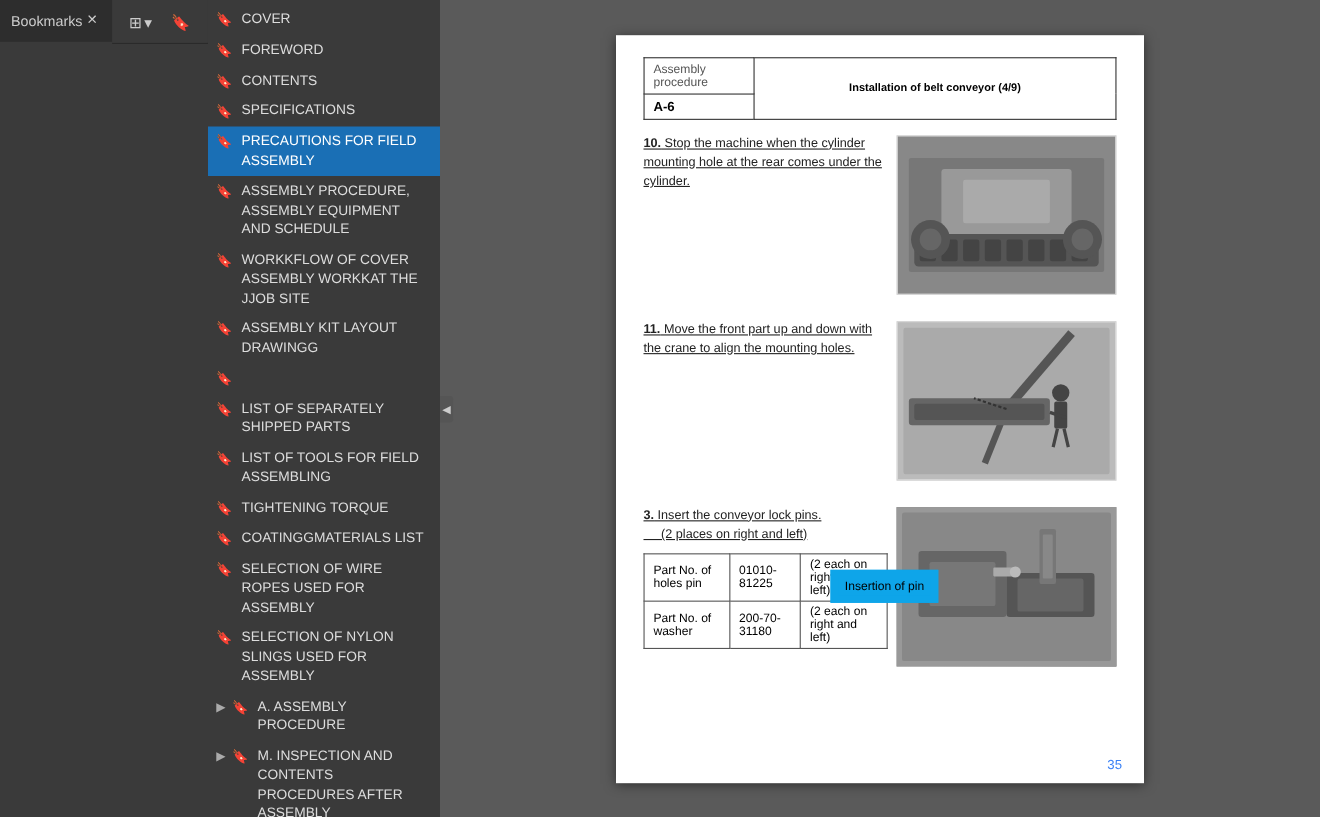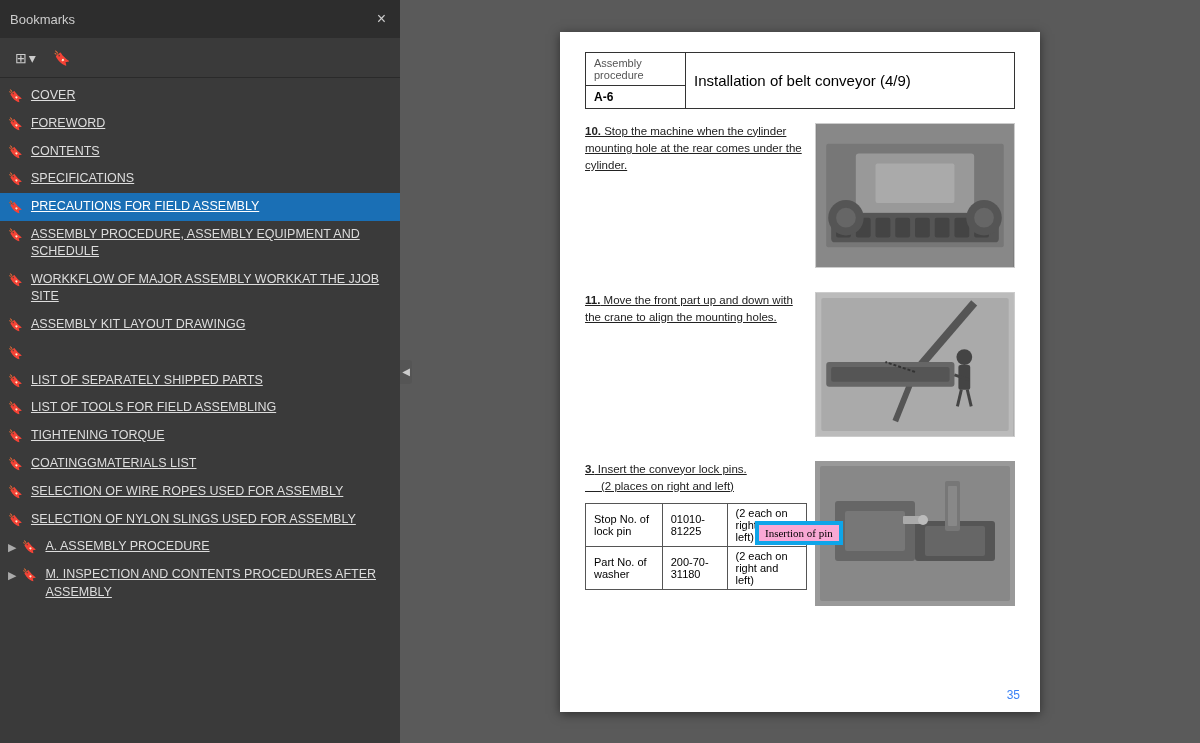--- a/index.html
+++ b/index.html
@@ -4,21 +4,20 @@
   <style>
     * { box-sizing: border-box; margin: 0; padding: 0; }
     body { font-family: 'Segoe UI', Arial, sans-serif; background: #3c3c3c; display: flex; height: 743px; overflow: hidden; }
 
     
     #sidebar {
       width: 400px;
       min-width: 400px;
       background: #3a3a3a;
       display: flex;
-      flex-direction: column;
       height: 100%;
       position: relative;
     }
 
     #sidebar-header {
       background: #2d2d2d;
       padding: 6px 10px;
       display: flex;
       align-items: center;
       justify-content: space-between;
@@ -90,21 +89,20 @@
       margin-top: 1px;
       flex-shrink: 0;
       font-size: 12px;
       color: #aaa;
     }
     .bookmark-item.active .bookmark-icon { color: #fff; }
 
     .bookmark-text {
       flex: 1;
       word-break: break-word;
-      text-decoration: underline;
     }
 
     .bookmark-expand {
       margin-right: 6px;
       font-size: 11px;
       color: #aaa;
       flex-shrink: 0;
       margin-top: 2px;
     }
 
@@ -163,22 +161,23 @@
       color: #555;
       width: 100px;
     }
     .assembly-header .id-cell {
       text-align: left;
       font-weight: bold;
       font-size: 12px;
       width: 100px;
     }
     .assembly-header .title-cell {
-      font-weight: normal;
-      font-size: 15px;
+      text-align: center;
+      font-weight: bold;
+      font-size: 10px;
     }
 
     .step-block {
       margin-bottom: 16px;
     }
 
     .step-text {
       font-size: 11.5px;
       color: #222;
       margin-bottom: 8px;
@@ -210,26 +209,25 @@
       margin-top: 6px;
       margin-bottom: 6px;
     }
     .data-table td, .data-table th {
       border: 1px solid #555;
       padding: 3px 8px;
     }
 
     .insertion-label {
       display: inline-block;
-      border: 4px solid #0ea5e9;
+      border: 7px solid #0ea5e9;
       padding: 2px 6px;
       font-size: 11px;
-      background: #f9a8d4;
+      background: #0ea5e9;
       margin-left: 10px;
-      font-family: Liberation Serif, serif;
     }
 
     .page-number {
       position: absolute;
       bottom: 10px;
       right: 20px;
       font-size: 12px;
       color: #3b82f6;
     }
 
@@ -279,21 +277,21 @@
       <div class="bookmark-item active">
         <span class="bookmark-icon">🔖</span>
         <span class="bookmark-text">PRECAUTIONS FOR FIELD ASSEMBLY</span>
       </div>
       <div class="bookmark-item">
         <span class="bookmark-icon">🔖</span>
         <span class="bookmark-text">ASSEMBLY PROCEDURE, ASSEMBLY EQUIPMENT AND SCHEDULE</span>
       </div>
       <div class="bookmark-item">
         <span class="bookmark-icon">🔖</span>
-        <span class="bookmark-text">WORKKFLOW OF MAJOR ASSEMBLY WORKKAT THE JJOB SITE</span>
+        <span class="bookmark-text">WORKKFLOW OF COVER ASSEMBLY WORKKAT THE JJOB SITE</span>
       </div>
       <div class="bookmark-item">
         <span class="bookmark-icon">🔖</span>
         <span class="bookmark-text">ASSEMBLY KIT LAYOUT DRAWINGG</span>
       </div>
       <div class="bookmark-item">
         <span class="bookmark-icon">🔖</span>
       </div>
       <div class="bookmark-item">
         <span class="bookmark-icon">🔖</span>
@@ -407,21 +405,21 @@
     <div class="step-block">
       <div style="display:flex; align-items:flex-start; gap:8px;">
         <div style="flex:1;">
           <div class="step-text">
             <strong>3.</strong> Insert the conveyor lock pins.<br>
             &nbsp;&nbsp;&nbsp;&nbsp;&nbsp;(2 places on right and left)
           </div>
           <table class="data-table">
             <tbody>
                 <tr>
-              <td>Stop No. of lock pin</td>
+              <td>Part No. of holes pin</td>
               <td>01010-81225</td>
               <td>(2 each on right and left)</td>
             </tr>
             <tr>
               <td>Part No. of washer</td>
               <td>200-70-31180</td>
               <td>(2 each on right and left)</td>
             </tr>
           </tbody>
             </table>

